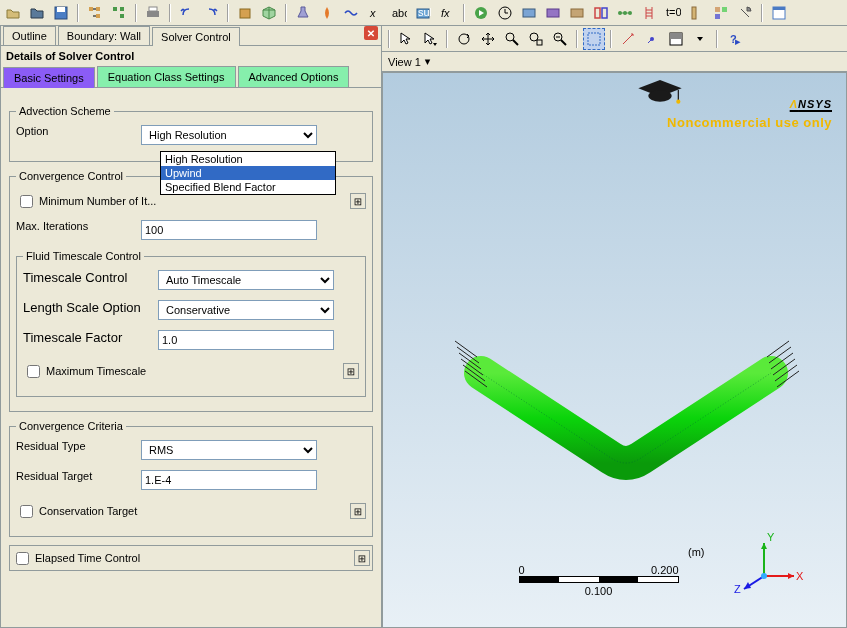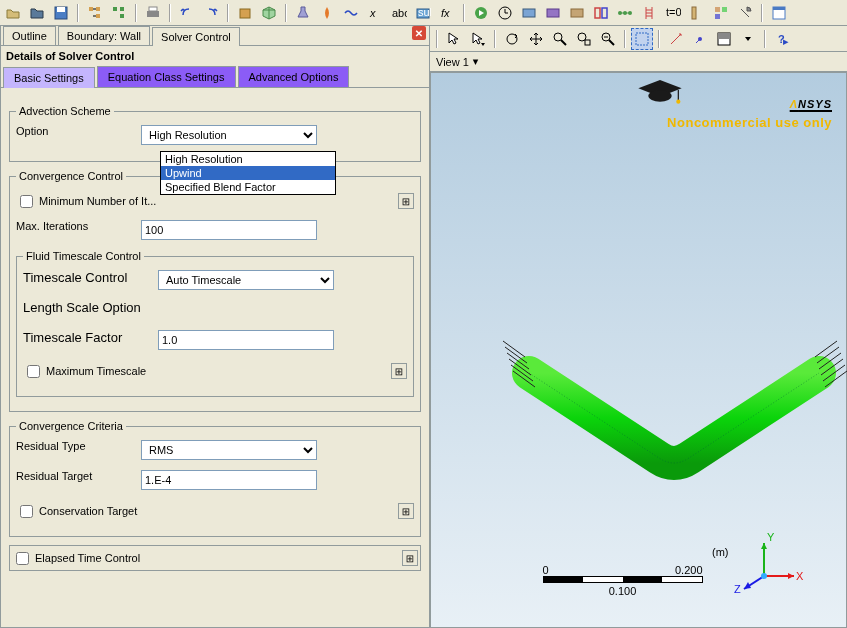--- a/index.html
+++ b/index.html
@@ -3,32 +3,32 @@
 <meta charset="utf-8">
 <style>
 * { box-sizing: border-box; margin: 0; padding: 0; font-family: Tahoma, Arial, sans-serif; font-size: 11px; }
 body { width: 847px; height: 628px; background: #ece9d8; overflow: hidden; }
 
 .main-toolbar { height: 26px; background: #ece9d8; border-bottom: 1px solid #919b9c; display: flex; align-items: center; padding: 0 2px; gap: 2px; }
 .tb-sep { width: 0px; height: 18px; border-left: 1px solid #a0a0a0; border-right: 1px solid #fff; margin: 0 3px; }
 .tb-btn { width: 22px; height: 22px; display: flex; align-items: center; justify-content: center; cursor: pointer; }
 
 .content { display: flex; height: 602px; }
-.left-panel { width: 430px; background: #ece9d8; border-right: 1px solid #919b9c; display: flex; flex-direction: column; border: 1px solid #919b9c; border-top: none; }
+.left-panel { width: 382px; background: #ece9d8; border-right: 1px solid #919b9c; display: flex; flex-direction: column; border: 1px solid #919b9c; border-top: none; }
 
 .top-tabs { display: flex; height: 20px; background: #ece9d8; border-bottom: 1px solid #919b9c; position: relative; }
 .top-tab { padding: 2px 8px; border: 1px solid #919b9c; border-bottom: none; margin-left: 2px; background: #ece9d8; font-size: 11px; display: flex; align-items: center; cursor: pointer; }
 .top-tab.active { background: #ece9d8; position: relative; top: 1px; z-index: 2; }
 .close-x { margin-left: auto; margin-right: 3px; width: 14px; height: 14px; background: #d64937; color: #fff; font-weight: bold; display: flex; align-items: center; justify-content: center; font-size: 10px; cursor: pointer; border-radius: 2px; }
 
 .details-title { font-weight: bold; padding: 4px 5px; font-size: 11px; }
 
 .sub-tabs { display: flex; height: 22px; background: #ece9d8; border-bottom: 1px solid #919b9c; }
-.sub-tab { padding: 3px 10px; border: 1px solid #919b9c; border-bottom: none; background: #8b5cf6; cursor: pointer; margin-left: 2px; font-size: 11px; display: flex; align-items: center; }
-.sub-tab.active { background: #c4b5fd; position: relative; top: 1px; }
+.sub-tab { padding: 3px 10px; border: 1px solid #919b9c; border-bottom: none; background: #86efac; cursor: pointer; margin-left: 2px; font-size: 11px; display: flex; align-items: center; }
+.sub-tab.active { background: #8b5cf6; position: relative; top: 1px; }
 
 .form-area { flex: 1; padding: 8px; overflow: auto; position: relative; margin-top: 9px; }
 fieldset { border: 1px solid #919b9c; padding: 8px 6px 6px; margin-bottom: 8px; }
 legend { font-size: 11px; padding: 0 3px; }
 .form-row { display: flex; align-items: flex-start; margin-bottom: 8px; min-height: 22px; }
 .form-label { width: 125px; font-size: 11px; }
 .form-label-wide { width: 135px; font-size: 13px; }
 select, input[type="text"] { height: 20px; font-size: 11px; border: 1px solid #7f9db9; background: #fff; padding: 1px 3px; }
 .field-wide { width: 176px; }
 .expand-btn { width: 16px; height: 16px; border: 1px solid #919b9c; background: #ece9d8; display: flex; align-items: center; justify-content: center; margin-left: auto; cursor: pointer; font-size: 10px; }
@@ -302,20 +302,21 @@
         </div>
 
         <fieldset>
           <legend>Fluid Timescale Control</legend>
           <div class="form-row">
             <div class="form-label-wide">Timescale Control</div>
             <select class="field-wide"><option>Auto Timescale</option></select>
           </div>
           <div class="form-row">
             <div class="form-label-wide">Length Scale Option</div>
+            <select class="field-wide"><option>Conservative</option></select>
           </div>
           <div class="form-row">
             <div class="form-label-wide">Timescale Factor</div>
             <input type="text" class="field-wide" value="1.0" style="">
           </div>
           <div class="form-row check-row">
             <input type="checkbox" style="">
             <span>Maximum Timescale</span>
             <div class="expand-btn">⊞</div>
           </div>

